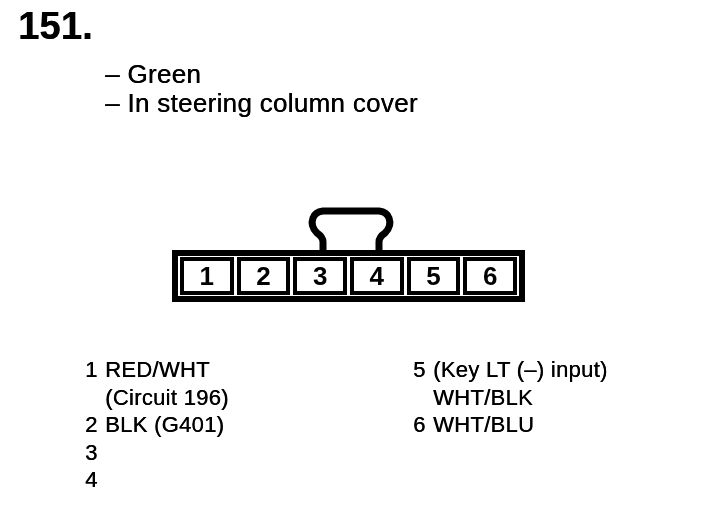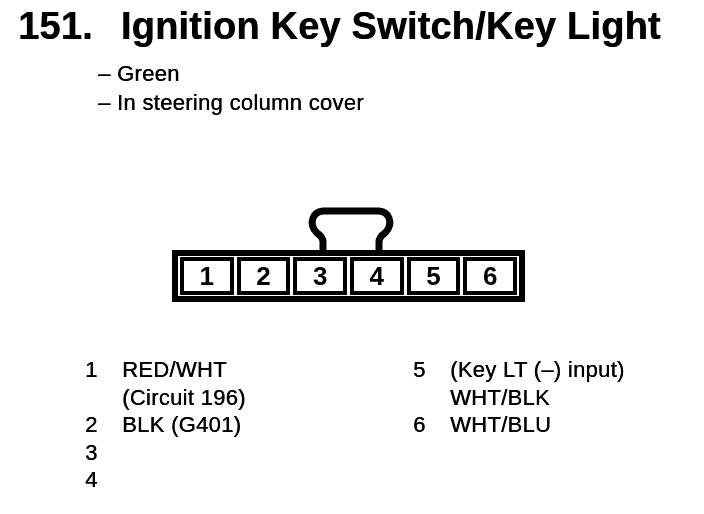--- a/index.html
+++ b/index.html
@@ -30,23 +30,23 @@
     font-size: 38px;
     font-weight: bold;
     line-height: 1.15;
     letter-spacing: 0.2px;
     white-space: nowrap;
     text-shadow: 0.5px 0 0 currentColor;
   }
   
   .notes {
     position: absolute;
-    left: 98px;
+    left: 105px;
     top: 60px;
-    font-size: 22px;
+    font-size: 26px;
     line-height: 28.5px;
     letter-spacing: 0.3px;
     white-space: nowrap;
     text-shadow: 0.4px 0 0 currentColor;
   }
   
   .connector-tab {
     position: absolute;
     left: 305px;
     top: 206px;
@@ -88,30 +88,29 @@
     text-shadow: 0.4px 0 0 currentColor;
   }
   .pin-col.left  { left: 85px; }
   .pin-col.right { left: 413px; }
   .pin-row { display: flex; align-items: flex-start; }
   .pin-num {
     width: 20px;
     flex: none;
   }
   .pin-lines { flex: none; }
-  .pin-line { min-height: 27.5px; margin-left: 17px; }
+  .pin-line { min-height: 27.5px; }
 </style>
 </head>
 <body>
 
 <div class="page">
 
   <div class="heading">
     <span>151.</span>
-    <span>Ignition Key Switch/Key Light</span>
   </div>
 
   <div class="notes">
     <div class="note-line">– Green</div>
     <div class="note-line">– In steering column cover</div>
   </div>
 
   <svg class="connector-tab" viewBox="0 0 92 50" xmlns="http://www.w3.org/2000/svg">
     <path d="M 18 50 V 36 Q 18 31 12 27 Q 5 20 8 12 Q 10 6 18 5 H 74 Q 82 6 84 12 Q 87 20 80 27 Q 74 31 74 36 V 50" fill="#ffffff" stroke="#000000" stroke-width="7" stroke-linejoin="round"></path>
   </svg>

